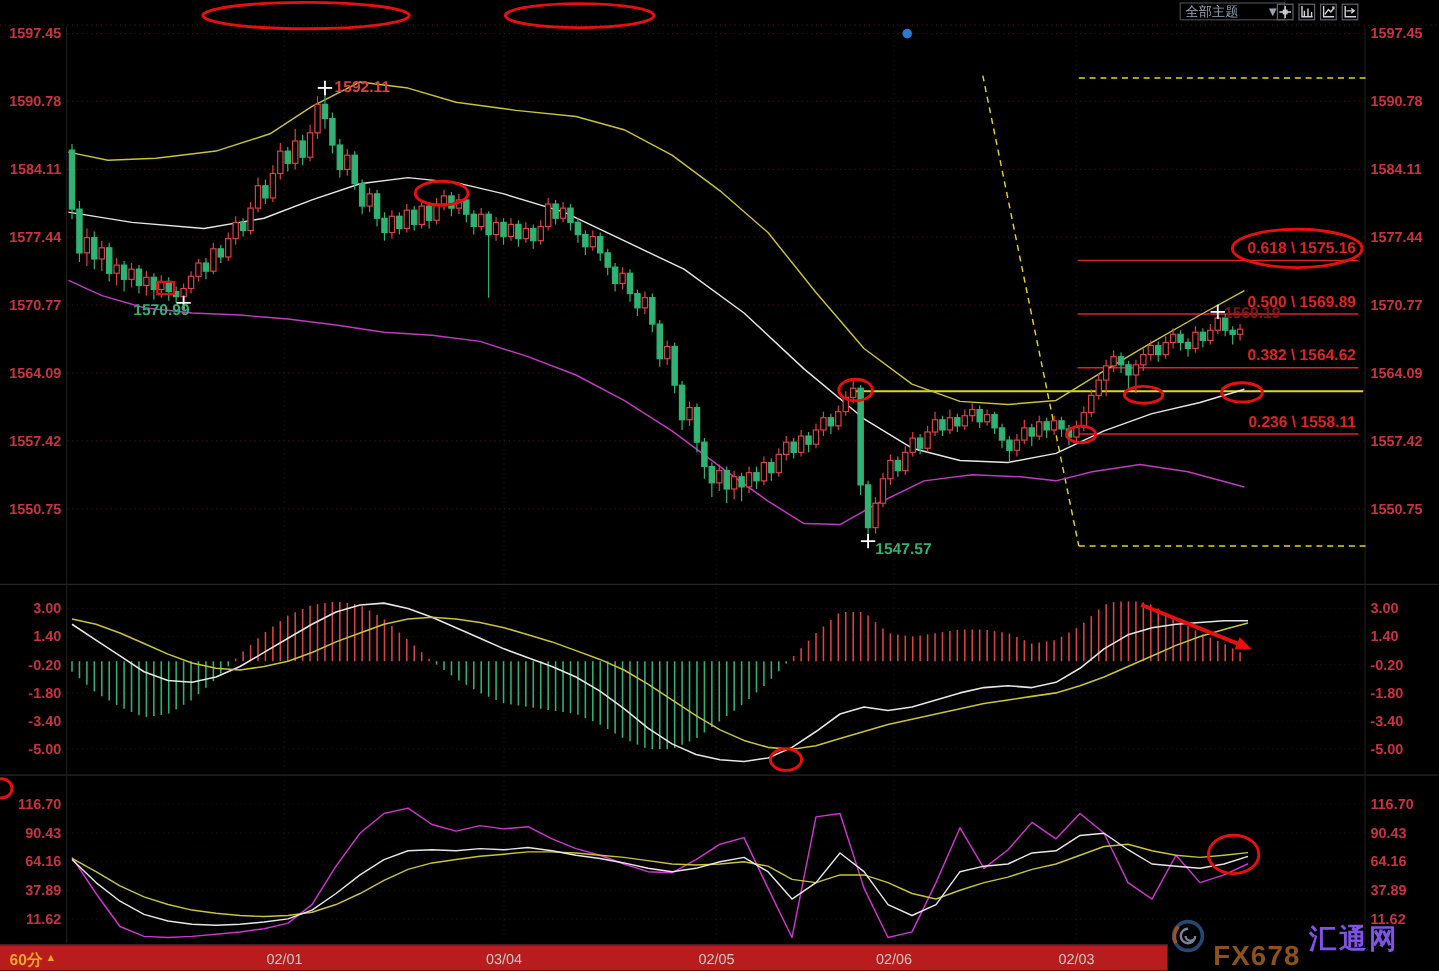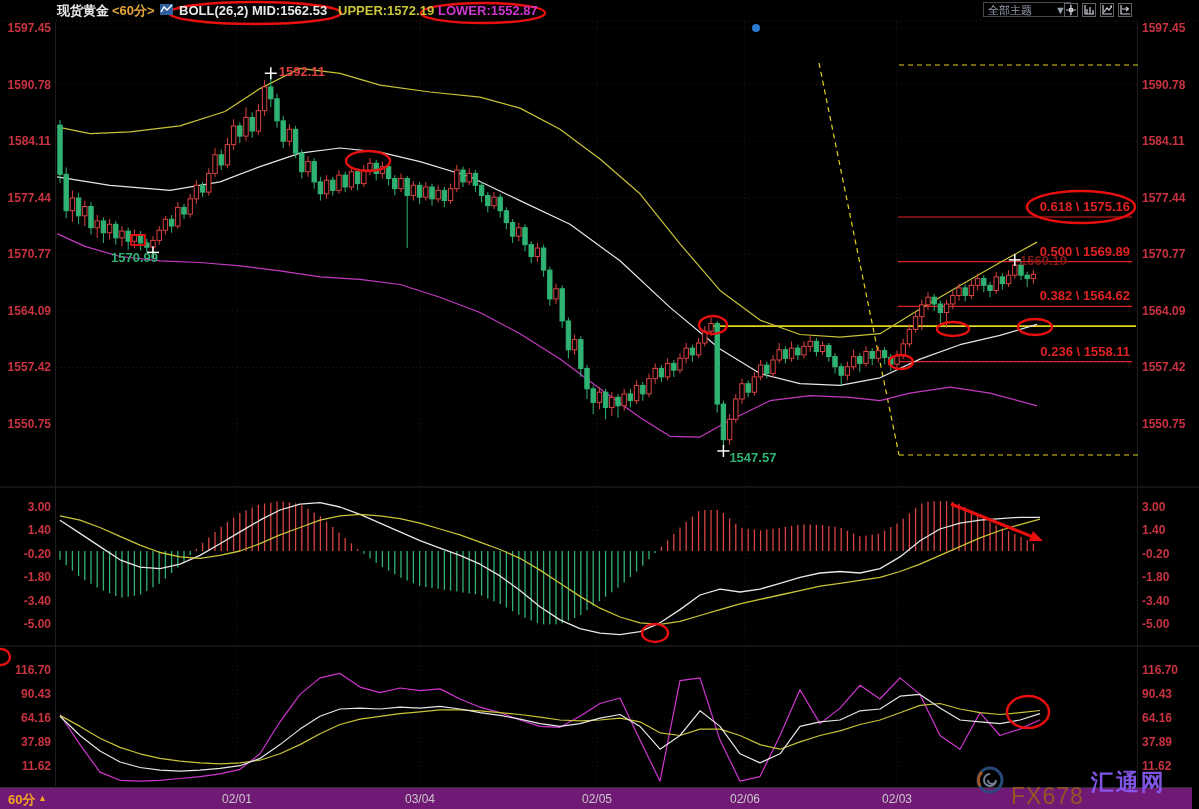--- a/index.html
+++ b/index.html
@@ -24,28 +24,28 @@
     box-sizing:border-box;display:flex;align-items:center;justify-content:center;}
   
   .macd-header span,.kdj-header span{position:absolute;font-size:13px;font-weight:700;}
   .m-name{left:62px;color:#e8e8e8;}.m-diff{left:166px;color:#e8e8e8;}
   .m-dea{left:250px;color:#c9c337;}.m-macd{left:330px;color:#cf35cf;}
   .k-name{left:62px;color:#e8e8e8;}.k-k{left:140px;color:#e8e8e8;}
   .k-d{left:207px;color:#c9c337;}.k-j{left:273px;color:#cf35cf;}
   .macd-header{position:absolute;left:0;top:489px;width:100%;height:16px;}
   .kdj-header{position:absolute;left:0;top:647px;width:100%;height:16px;}
   
-  .datebar{position:absolute;left:0;top:787px;width:1192px;height:22px;background:#701a75;
+  .datebar{position:absolute;left:0;top:787px;width:973px;height:22px;background:#b91c1c;
     border-top:1px solid #2d2d2d;box-sizing:border-box;}
   .ptab{position:absolute;left:8px;top:3px;color:#f5a623;font-size:13px;font-weight:700;}
   .parr{position:absolute;left:38px;top:5px;color:#f5a623;font-size:9px;}
   .date-lbl{position:absolute;top:4px;transform:translateX(-50%);color:#c9c9c9;font-size:12px;}
   
   .watermark{position:absolute;left:976px;top:754px;display:flex;align-items:center;gap:7px;opacity:.92;}
-  .wm1{color:#9a5a1e;font-size:23px;font-weight:400;letter-spacing:1px;margin-top:29px;}
+  .wm1{color:#9a5a1e;font-size:23px;font-weight:700;letter-spacing:1px;margin-top:29px;}
   .wm2{color:#8b5cf6;font-size:23px;font-weight:700;letter-spacing:2px;}
 </style>
 </head>
 <body>
 
 <div class="stage">
 
   <svg id="chart-svg" width="1199" height="809" viewBox="0 0 1199 809">
       <line x1="56" y1="28" x2="1137" y2="28" stroke="rgba(210,65,75,.28)" stroke-width="1" stroke-dasharray="1,3"></line>
       <line x1="56" y1="84.55959900000062" x2="1137" y2="84.55959900000062" stroke="rgba(210,65,75,.28)" stroke-width="1" stroke-dasharray="1,3"></line>
@@ -630,34 +630,20 @@
       <line x1="264.8" y1="73.28159800000122" x2="276.8" y2="73.28159800000122" stroke="#fff" stroke-width="1.5"></line>
       <line x1="270.8" y1="67.28159800000122" x2="270.8" y2="79.28159800000122" stroke="#fff" stroke-width="1.5"></line>
       <text x="278.8" y="76.28159800000122" fill="#e04040" font-size="13" text-anchor="start" font-weight="700" font-family="&quot;Liberation Sans&quot;,&quot;DejaVu Sans&quot;,sans-serif">1592.11</text>
       <line x1="717.4" y1="450.9674360000009" x2="729.4" y2="450.9674360000009" stroke="#fff" stroke-width="1.5"></line>
       <line x1="723.4" y1="444.9674360000009" x2="723.4" y2="456.9674360000009" stroke="#fff" stroke-width="1.5"></line>
       <text x="729.4" y="461.9674360000009" fill="#2fb273" font-size="13" text-anchor="start" font-weight="700" font-family="&quot;Liberation Sans&quot;,&quot;DejaVu Sans&quot;,sans-serif">1547.57</text>
       <line x1="1008.8000000000001" y1="259.91979500000116" x2="1020.8000000000001" y2="259.91979500000116" stroke="#fff" stroke-width="1.5"></line>
       <line x1="1014.8000000000001" y1="253.91979500000116" x2="1014.8000000000001" y2="265.91979500000116" stroke="#fff" stroke-width="1.5"></line>
     </svg>
 
-  <div class="topbar abs" style="left:0;top:0;width:1199px;height:21px;">
-    <span class="t-sym">现货黄金</span>
-    <span class="t-per">&lt;60分&gt;</span>
-    <span class="t-bicon">
-      <svg width="13" height="13" viewBox="0 0 13 13">
-          <rect x="0" y="1" width="13" height="11" fill="#2f5e9e"></rect>
-          <polyline points="1,9 4,4 7,7 12,2" fill="none" stroke="#fff" stroke-width="1.4"></polyline>
-        </svg>
-    </span>
-    <span class="t-boll">BOLL(26,2)</span>
-    <span class="t-mid">MID:1562.53</span>
-    <span class="t-upper">UPPER:1572.19</span>
-    <span class="t-lower">LOWER:1552.87</span>
-  </div>
 
   <div class="theme-dd">
     <span>全部主题</span>
     <span>▼</span>
   </div>
 
   <span class="tb-icon" style="left:1064px;">
     <svg width="10" height="10" viewBox="0 0 10 10">
         <path d="M5 0V10 M0 5H10" stroke="#cfd3da" stroke-width="1.2"></path>
         <rect x="3.5" y="3.5" width="3" height="3" fill="none" stroke="#cfd3da" stroke-width="1"></rect>

